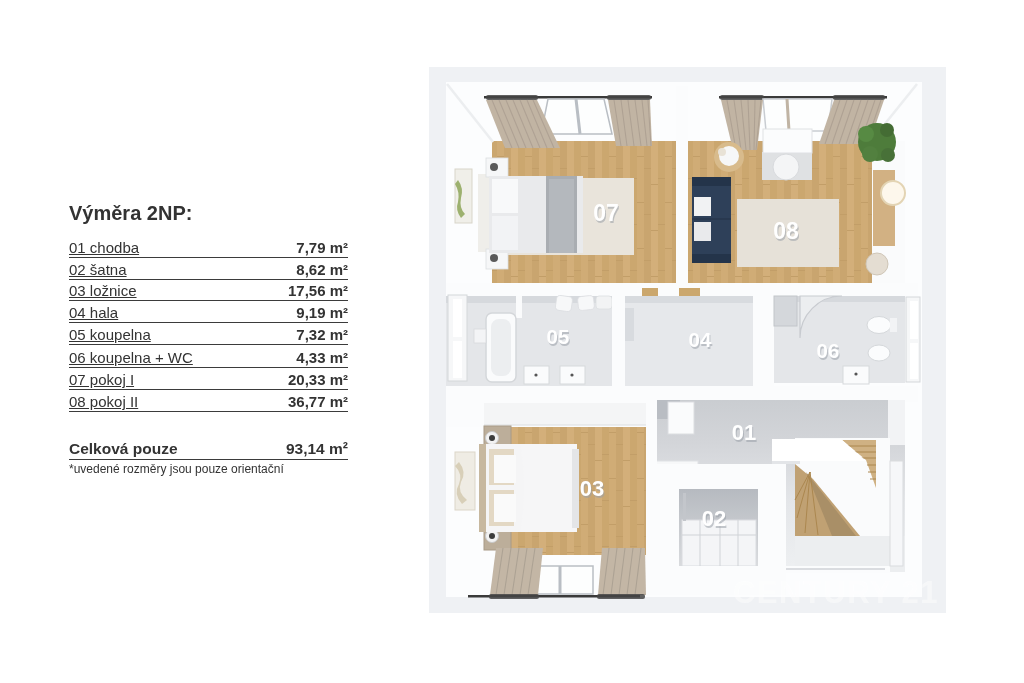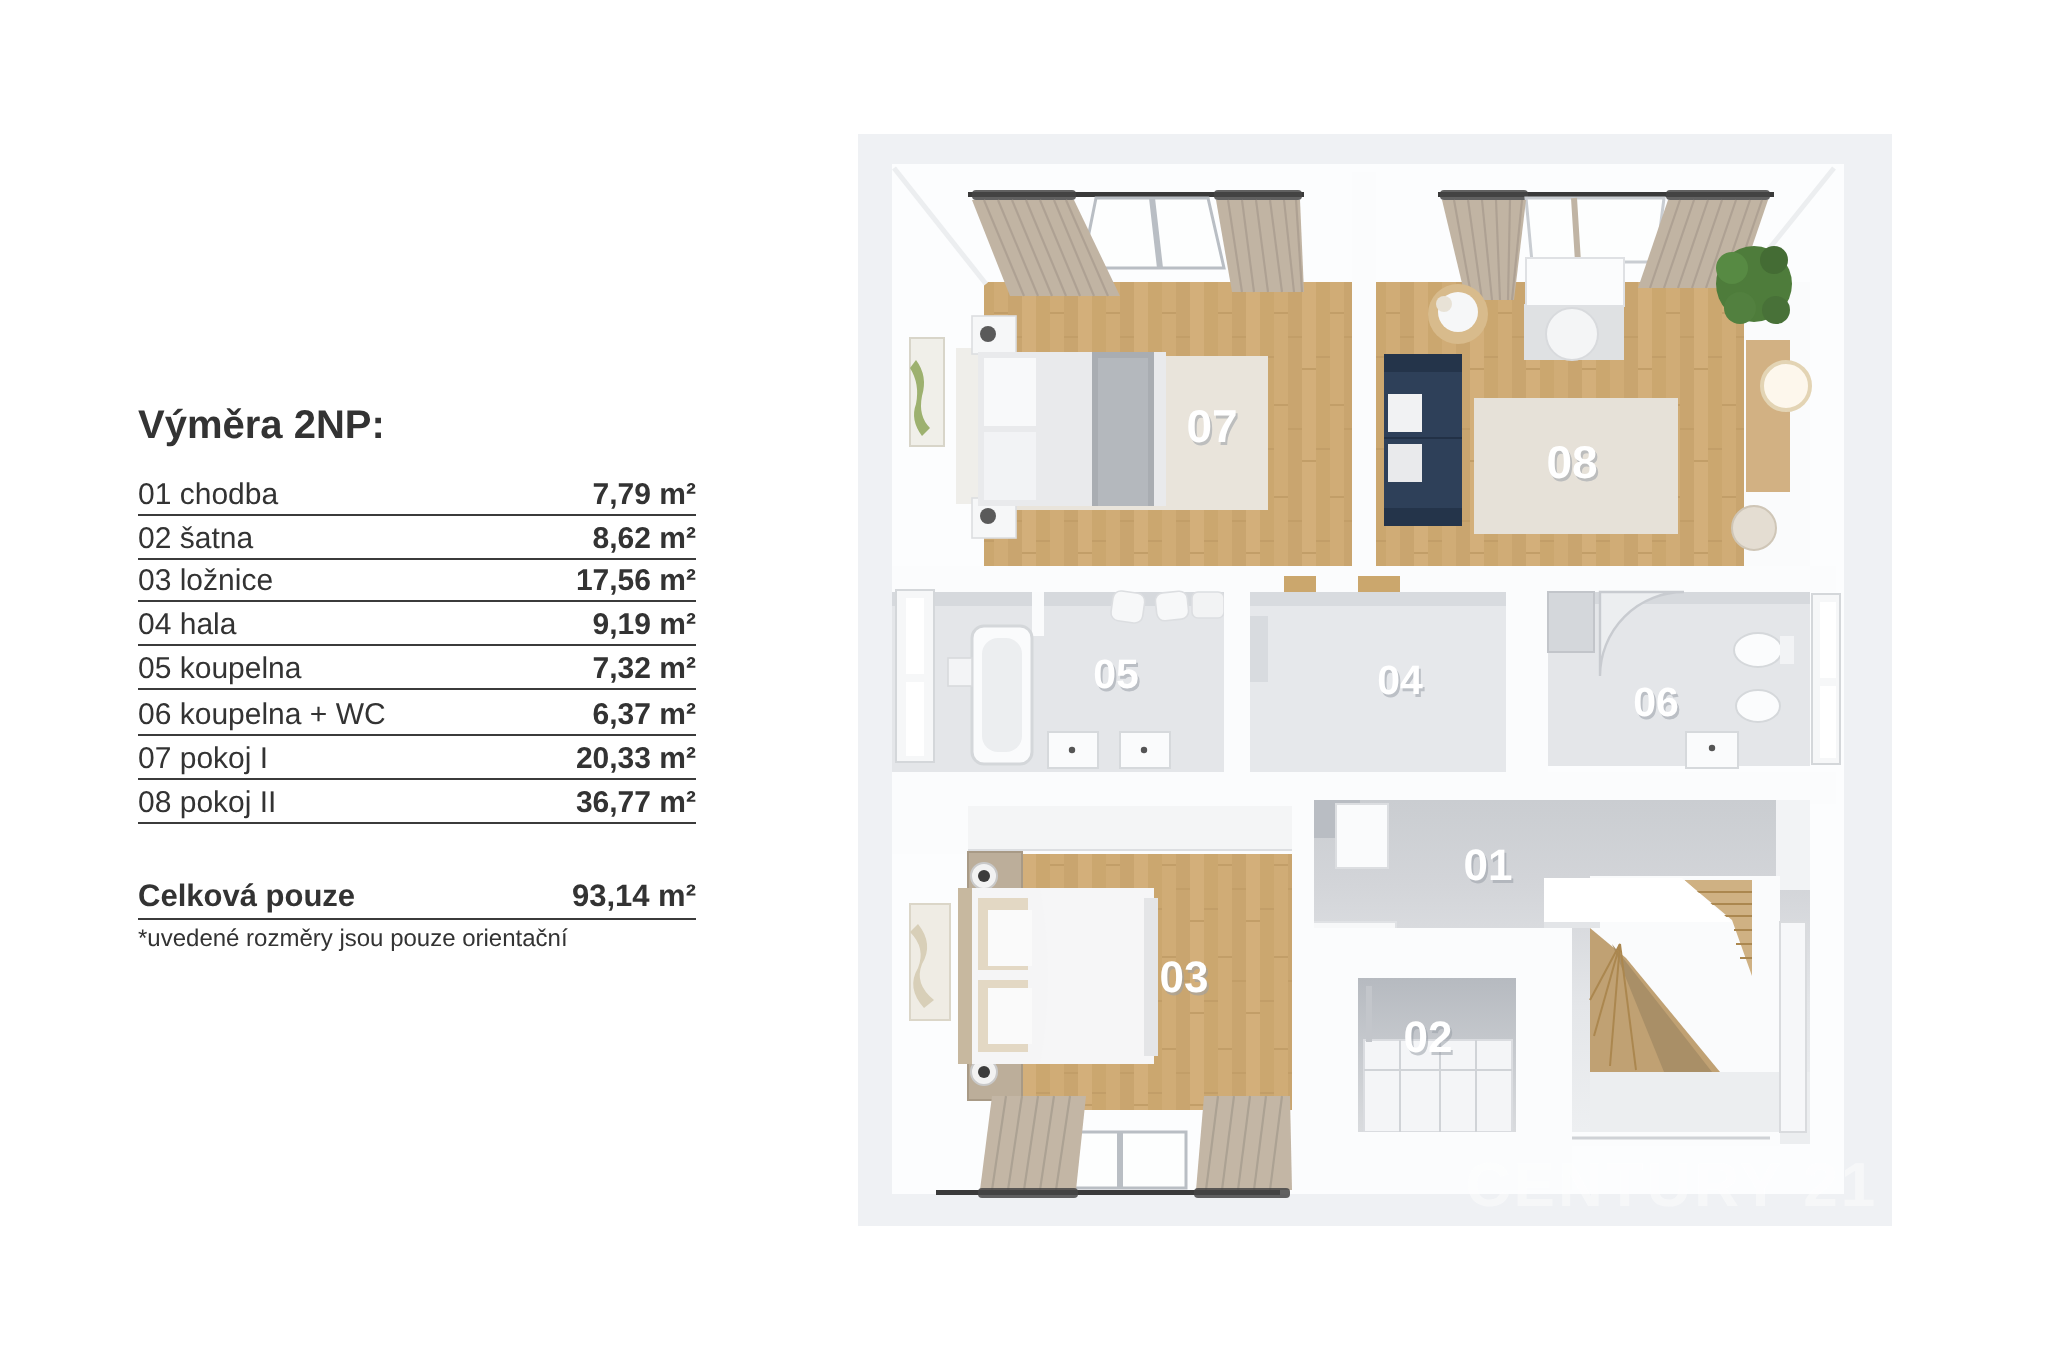--- a/index.html
+++ b/index.html
@@ -1,20 +1,20 @@
 <!DOCTYPE html>
 <html><head>
 <meta charset="utf-8">
 <style>
   html,body{margin:0;padding:0;background:#ffffff;width:1024px;height:683px;overflow:hidden;}
   body{font-family:"Liberation Sans", sans-serif;position:relative;}
   .legend{position:absolute;left:69px;top:0;width:279px;color:#333;}
   .hdr{position:absolute;top:202px;left:0;font-size:20px;font-weight:bold;}
   .row{position:absolute;left:0;width:279px;height:18.5px;border-bottom:1.5px solid #3b3b3b;font-size:15px;}
-  .row .lab{position:absolute;left:0;bottom:1px;}
+  .row .lab{position:absolute;left:0;bottom:1px;text-decoration:underline;}
   .row .val{position:absolute;right:0;bottom:1px;font-weight:bold;font-size:15px;}
   .total{position:absolute;left:0;top:438.3px;width:279px;height:21px;border-bottom:1.5px solid #3b3b3b;font-weight:bold;font-size:15.5px;}
   .total .lab{position:absolute;left:0;bottom:1px;}
   .total .val{position:absolute;right:0;bottom:1px;}
   .note{position:absolute;left:0;top:462px;font-size:12px;}
   svg{position:absolute;left:0;top:0;}
 </style>
 </head>
 <body>
 <svg width="1024" height="683" viewBox="0 0 1024 683">
@@ -311,21 +311,21 @@
   <div class="row" style="top:303.0px">
       <span class="lab">04 hala</span>
       <span class="val">9,19 m²</span>
     </div>
   <div class="row" style="top:325.5px">
       <span class="lab">05 koupelna</span>
       <span class="val">7,32 m²</span>
     </div>
   <div class="row" style="top:348.0px">
       <span class="lab">06 koupelna + WC</span>
-      <span class="val">6,37 m²</span>
+      <span class="val">4,33 m²</span>
     </div>
   <div class="row" style="top:370.5px">
       <span class="lab">07 pokoj I</span>
       <span class="val">20,33 m²</span>
     </div>
   <div class="row" style="top:392.6px">
       <span class="lab">08 pokoj II</span>
       <span class="val">36,77 m²</span>
     </div>
   <div class="total">

